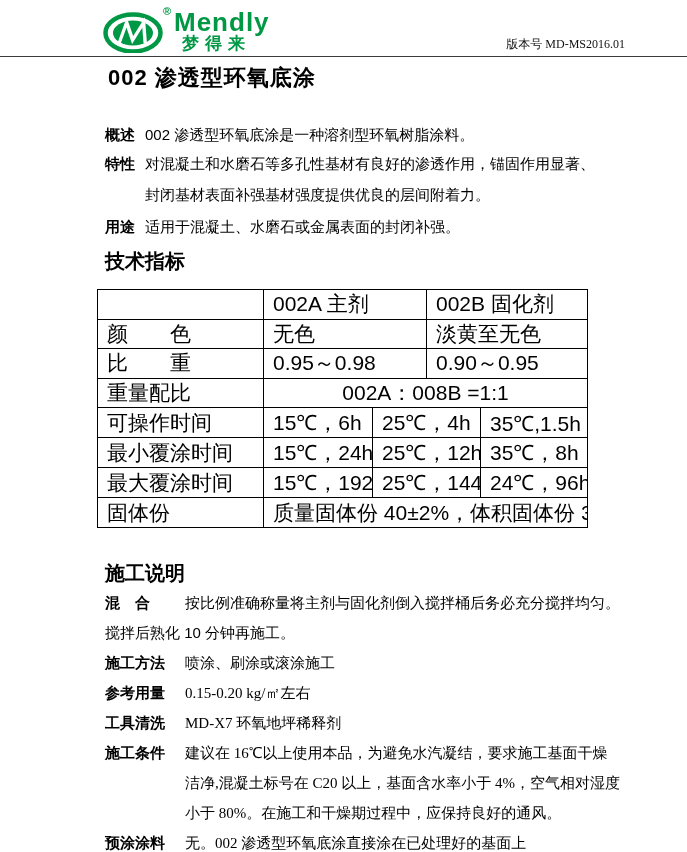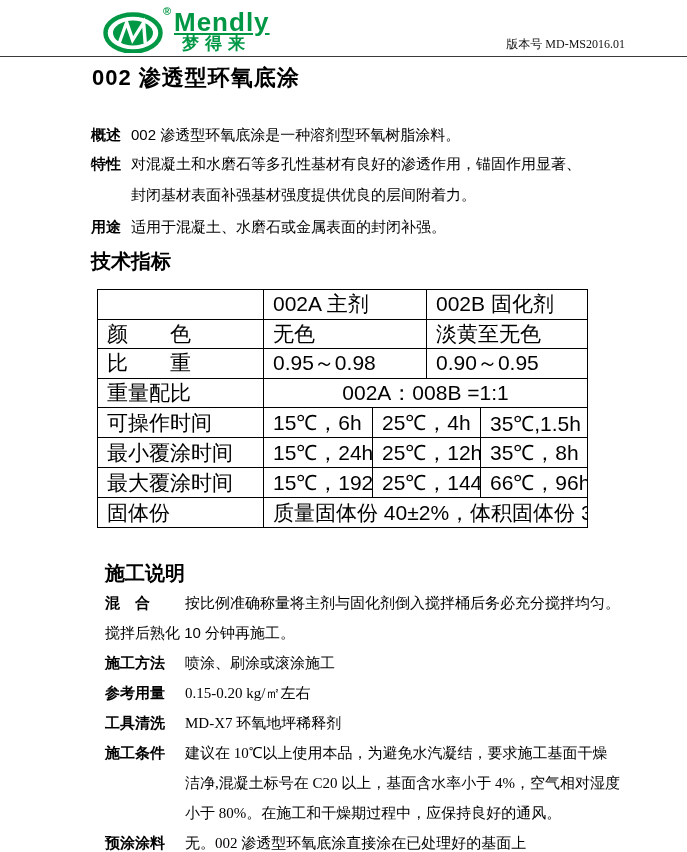--- a/index.html
+++ b/index.html
@@ -5,28 +5,28 @@
   * { margin:0; padding:0; box-sizing:border-box; }
   html,body { background:#e8e8e8; }
   .page {
     position:relative; width:687px; height:852px; margin:0 auto;
     background:#ffffff; overflow:hidden; color:#000;
     font-family:"Liberation Sans", sans-serif;
   }
   
   .logo { position:absolute; top:9px; left:103px; display:flex; align-items:flex-start; }
   .logo-text { margin-left:9px; margin-top:1px; }
-  .brand-en { font-size:26px; font-weight:bold; color:var(--brand); line-height:24px; letter-spacing:1px;text-decoration:underline; }
+  .brand-en { font-size:26px; font-weight:bold; color:var(--brand); line-height:24px; letter-spacing:1px; }
   .brand-cn { font-size:17px; font-weight:bold; color:var(--brand); letter-spacing:6px; margin-left:8px; line-height:19px; }
   .reg-mark { position:absolute; left:60px; top:-4px; font-size:11px; font-weight:bold; color:var(--brand); }
   .version { position:absolute; top:36px; right:62px; font-family:"Liberation Serif", serif; font-size:12px; color:#111; }
   .header-rule { position:absolute; top:56px; left:0; width:687px; height:0; border-top:1.5px solid #3a3a3a; }
-  .doc-title { position:absolute; top:63px; left:92px; font-size:22px; font-weight:bold; letter-spacing:1px; }
+  .doc-title { position:absolute; top:63px; left:108px; font-size:22px; font-weight:bold; letter-spacing:1px; }
   
-  .intro { position:absolute; top:120px; left:91px; width:500px; font-size:15px; }
+  .intro { position:absolute; top:120px; left:105px; width:500px; font-size:15px; }
   .p-row { display:flex; line-height:30px; }
   .p-row.two-line { line-height:31px;font-family:Liberation Mono, monospace; }
   .p-label { width:40px; flex-shrink:0; font-weight:bold; }
   .p-text { flex:1; }
   .sec-title { font-weight:bold; font-size:20px; line-height:30px; }
   .intro .sec-title { margin-top:4px; }
   
   table.spec { position:absolute; top:289px; left:97px; width:490px; border-collapse:collapse; font-size:21px; table-layout:fixed; }
   table.spec td { border:1px solid #000; height:29.6px; padding:0 4px 0 9px; vertical-align:middle; white-space:nowrap; overflow:hidden; }
   table.spec td.center { text-align:center; padding:0; }
@@ -115,21 +115,21 @@
       <tr>
         <td>最小覆涂时间</td>
         <td>15℃，24h</td>
         <td colspan="2">25℃，12h</td>
         <td>35℃，8h</td>
       </tr>
       <tr>
         <td>最大覆涂时间</td>
         <td>15℃，192h</td>
         <td colspan="2">25℃，144h</td>
-        <td>66℃，96h</td>
+        <td>24℃，96h</td>
       </tr>
       <tr>
         <td>固体份</td>
         <td colspan="4">质量固体份 40±2%，体积固体份 36±2%（混合后）</td>
       </tr>
     </tbody>
   </table>
 
   <div class="construction">
     <div class="sec-title">施工说明</div>
@@ -151,21 +151,21 @@
     </div>
 
     <div class="c-row">
       <span class="c-label">工具清洗</span>
       <span class="c-text">MD-X7 环氧地坪稀释剂</span>
     </div>
 
     <div class="c-row">
       <span class="c-label">施工条件</span>
       <span class="c-text c-lines">
-        <div>建议在 10℃以上使用本品，为避免水汽凝结，要求施工基面干燥</div>
+        <div>建议在 16℃以上使用本品，为避免水汽凝结，要求施工基面干燥</div>
         <div>洁净,混凝土标号在 C20 以上，基面含水率小于 4%，空气相对湿度</div>
         <div>小于 80%。在施工和干燥期过程中，应保持良好的通风。</div>
       </span>
     </div>
 
     <div class="c-row">
       <span class="c-label">预涂涂料</span>
       <span class="c-text">无。002 渗透型环氧底涂直接涂在已处理好的基面上</span>
     </div>
   </div>

